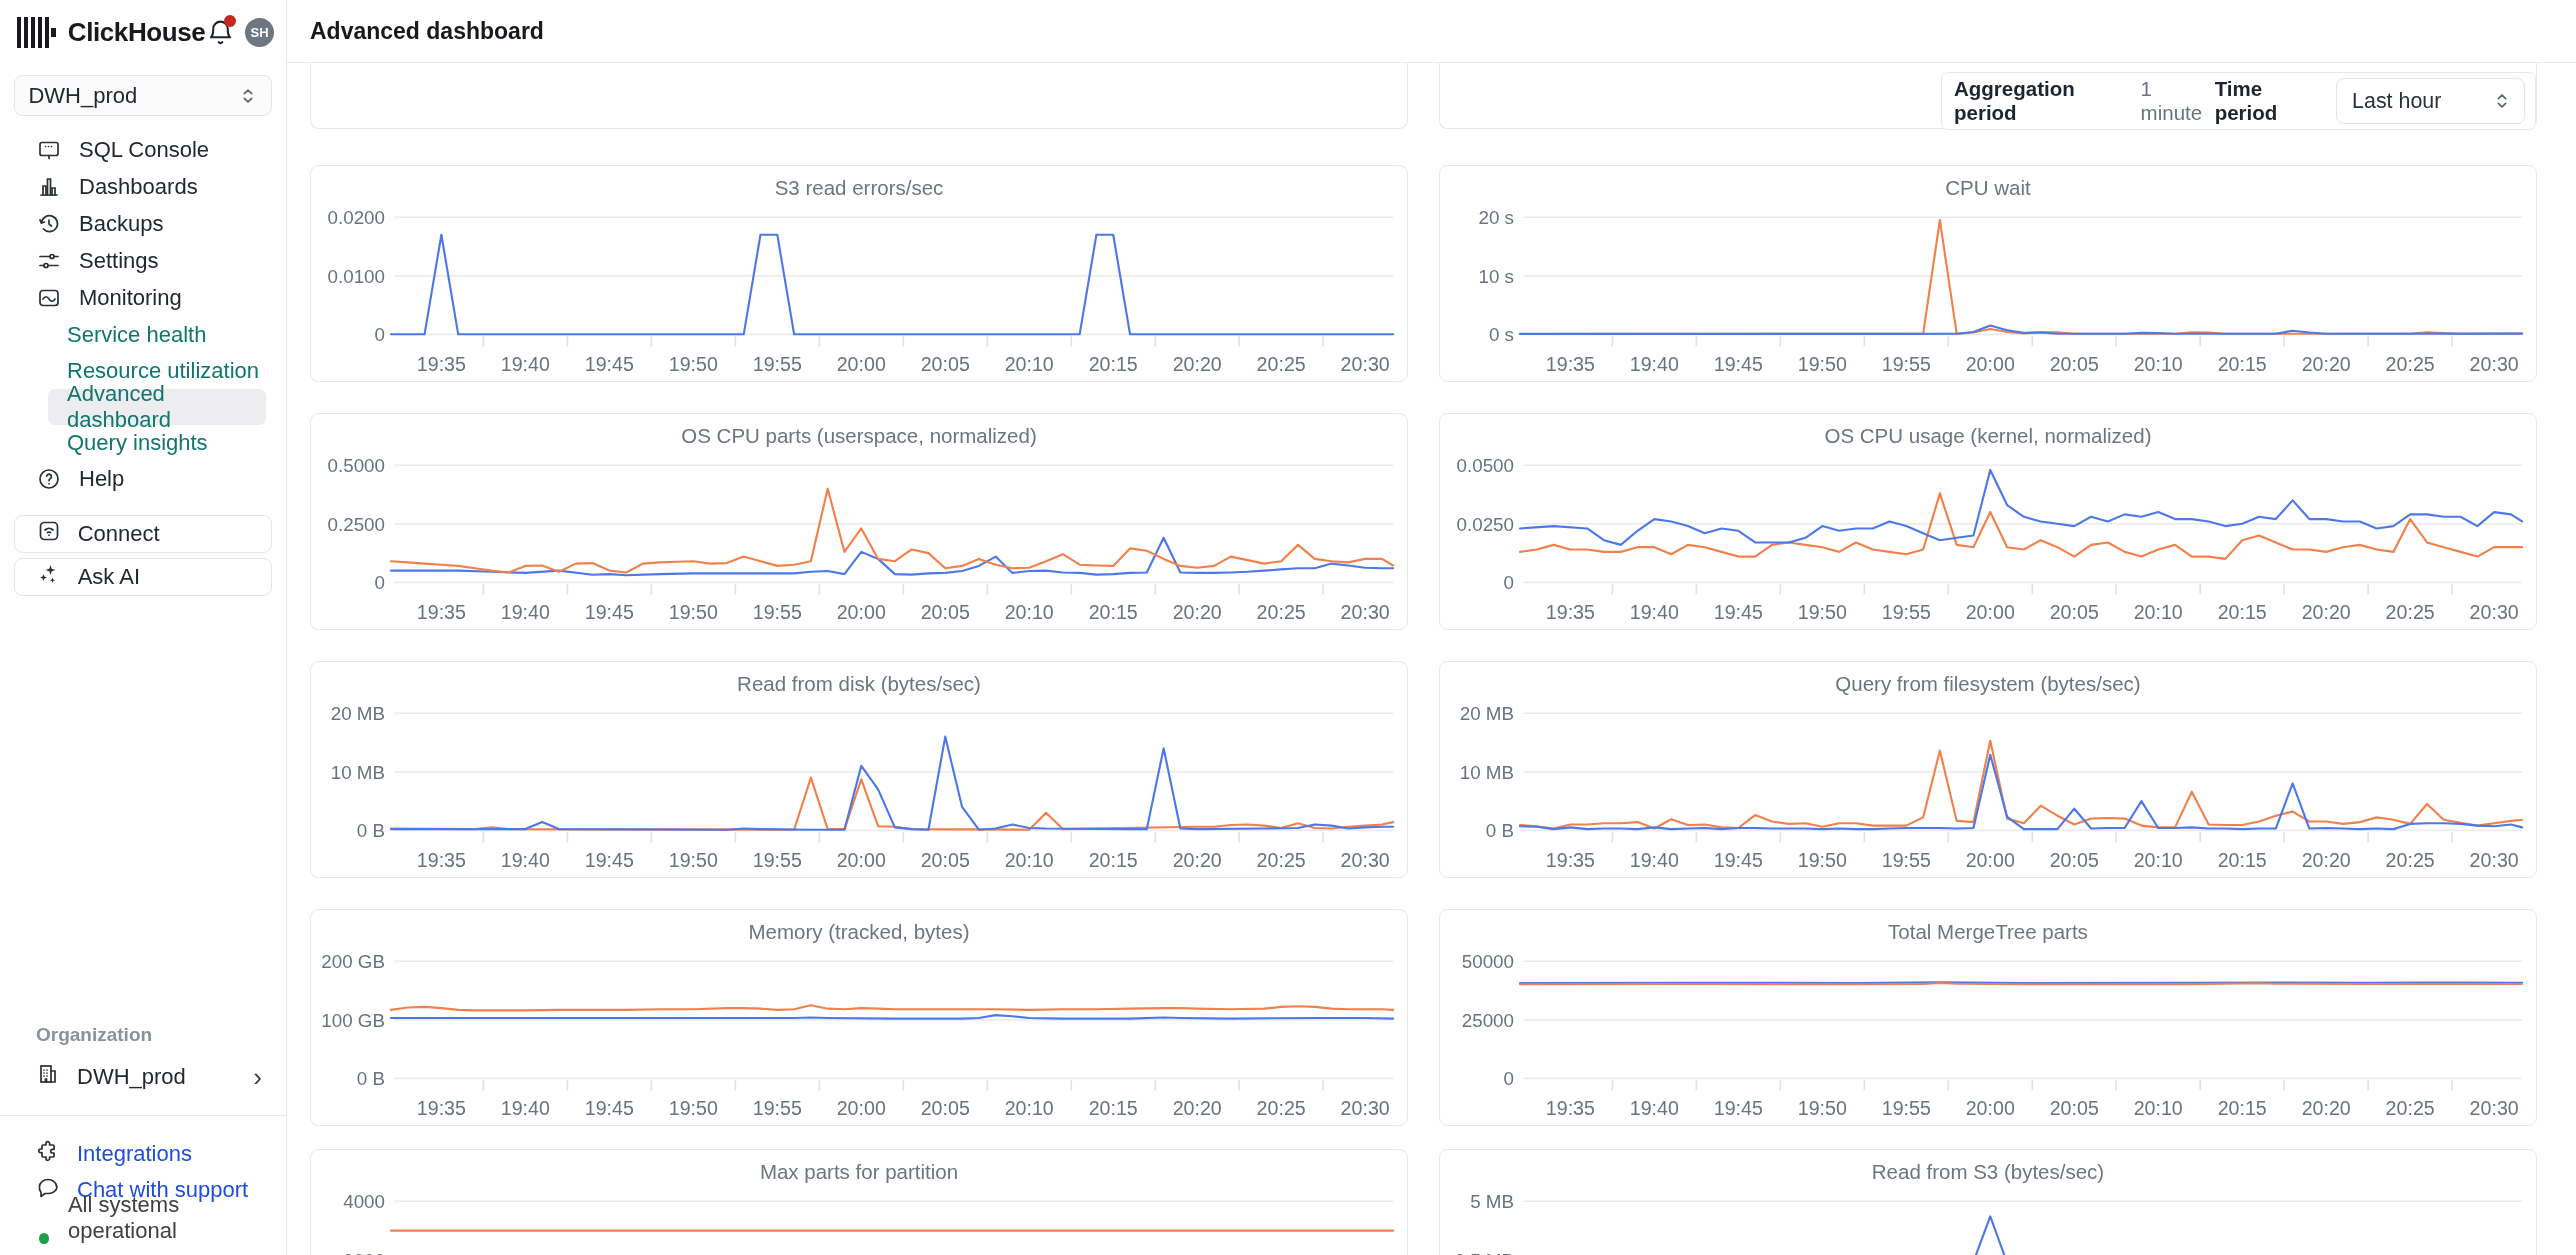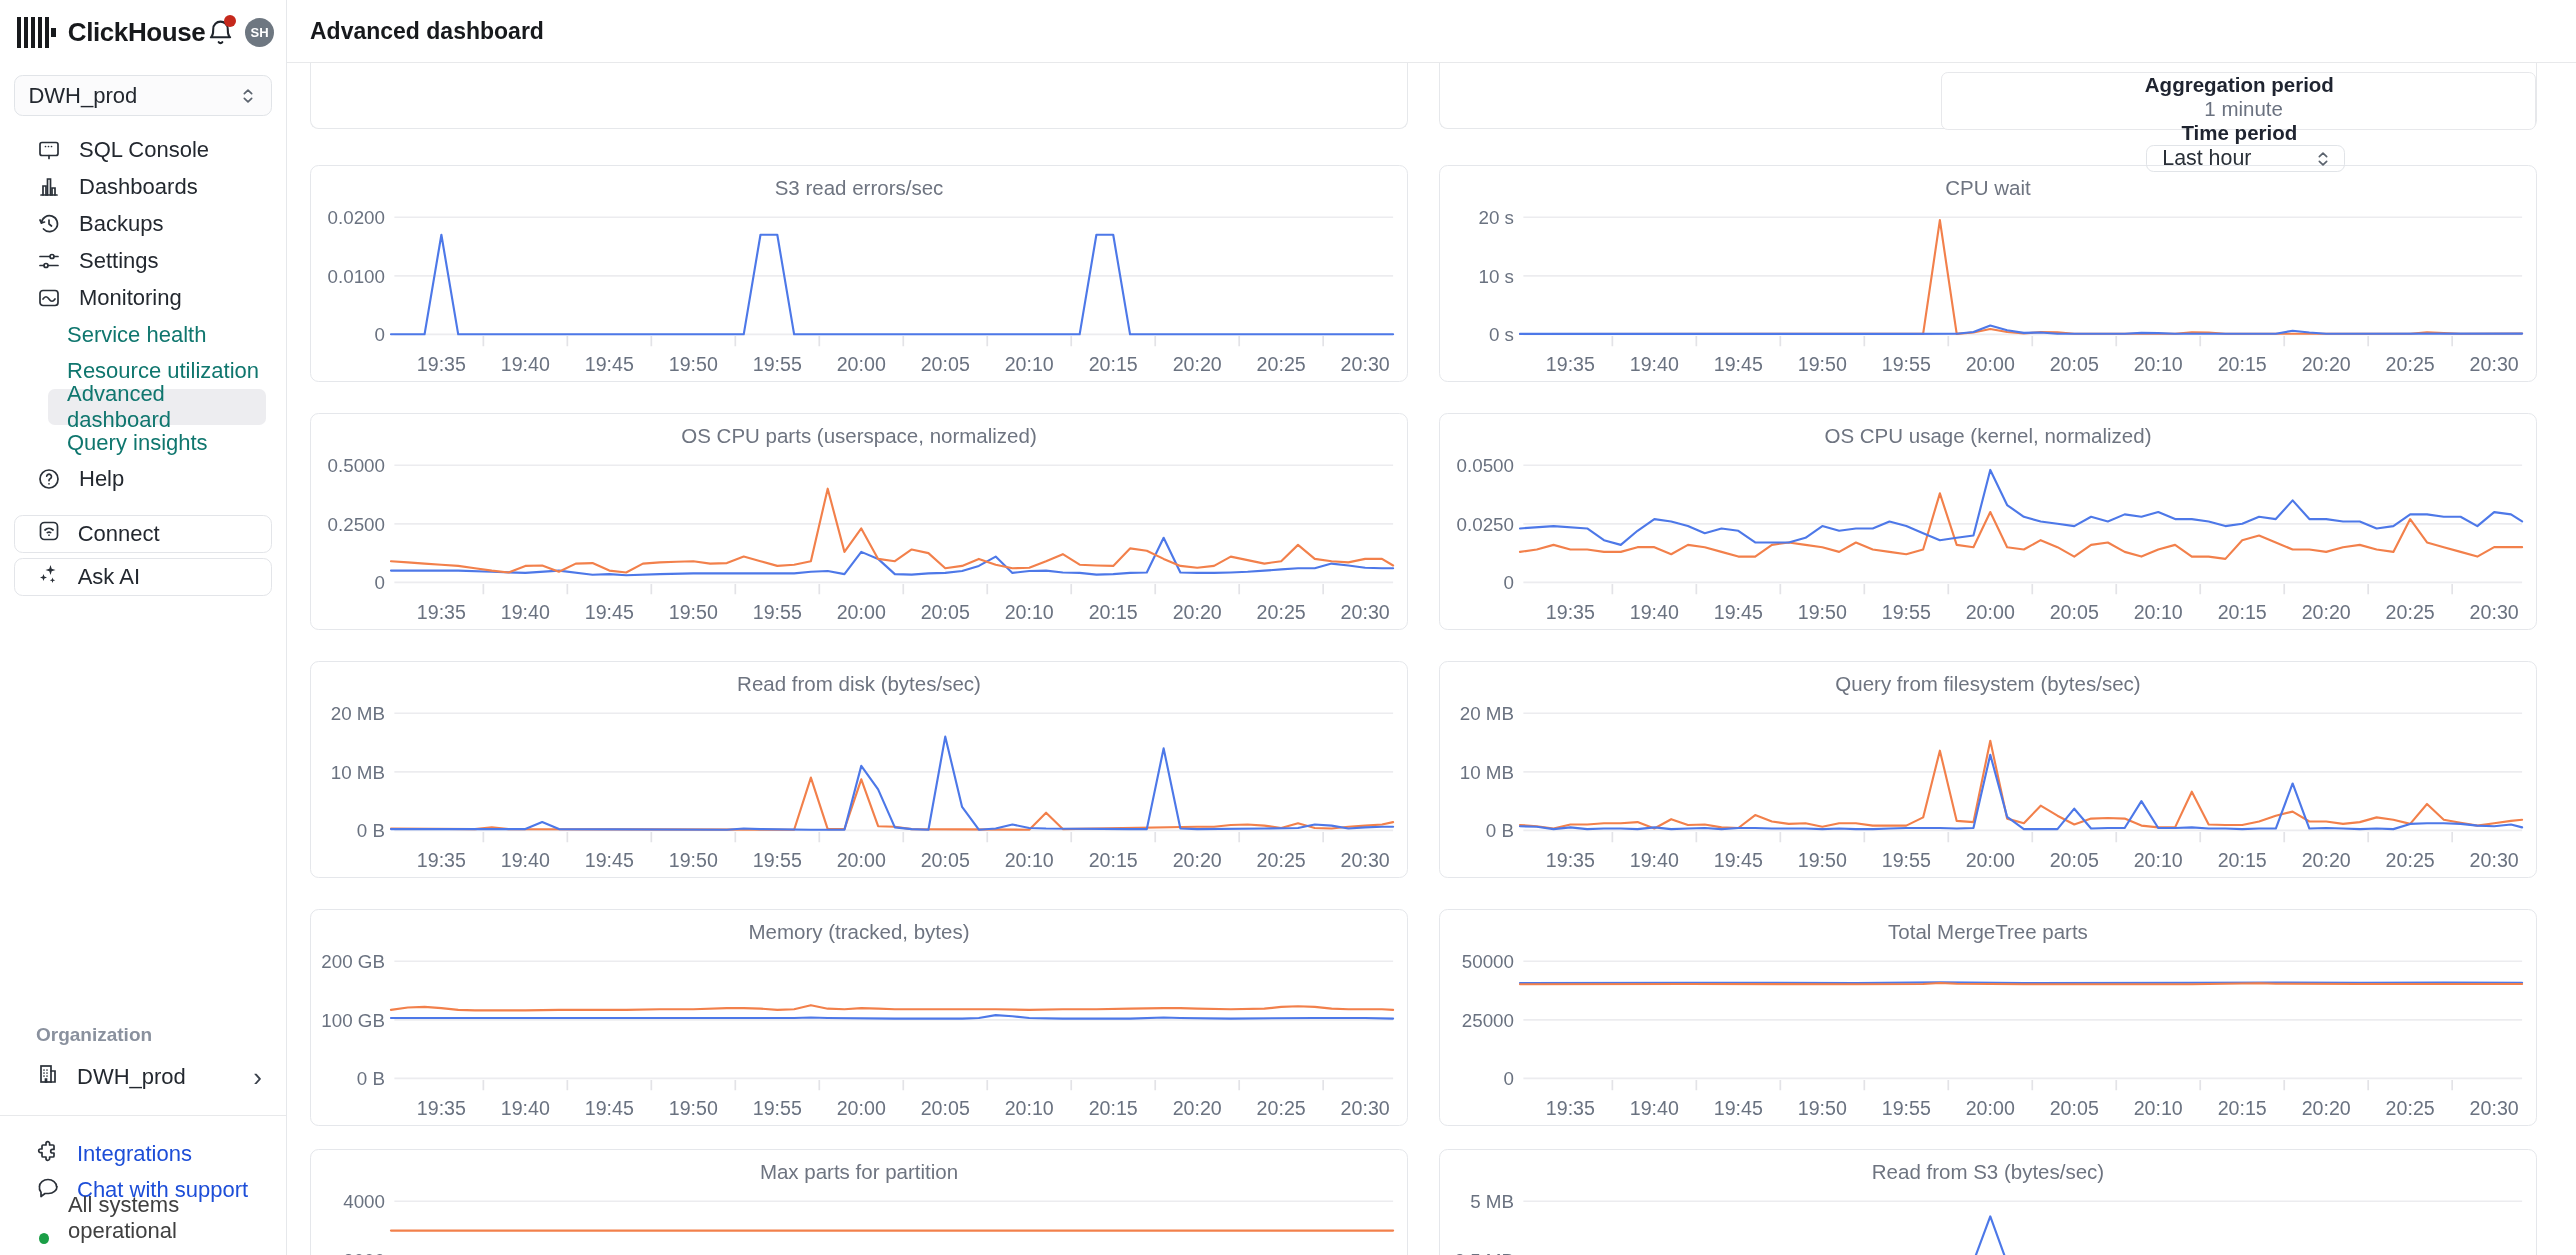--- a/index.html
+++ b/index.html
@@ -53,21 +53,21 @@
   .topbar { position:absolute; left:287px; top:0; width:2289px; height:63px; background:#fff;
     border-bottom:0.9px solid #e8e9eb; display:flex; align-items:center; padding-left:23px; }
   .page-title { font-size:23px; font-weight:700; color:#17191c; }
 
   
   .partial-card { position:absolute; top:63px; height:66px; width:1098px; background:#fff;
     border:0.9px solid #e6e8eb; border-top:none; border-radius:0 0 8.6px 8.6px; }
 
   .controls { position:absolute; left:1941px; top:72px; width:595px; height:58px; background:#fff;
     border:0.9px solid #e7e8eb; border-radius:6.8px; display:flex; align-items:center;
-    padding:0 10.3px 0 12px; z-index:5;flex-direction:column; }
+    padding:0 10.3px 0 12px; z-index:5; }
   .ctl-label { font-size:20.5px; font-weight:700; color:#1f2430; }
   .ctl-value { font-size:20.5px; color:#6b7280; margin-left:8.6px; }
   .ctl-gap { flex:1; }
   .time-select { margin-left:12px; width:199px; height:46px; border:0.9px solid #e1e4e8; border-radius:7.7px;
     display:flex; align-items:center; padding:0 10.3px 0 15.4px; font-size:21.4px; color:#2a3038; cursor:pointer; }
   .time-select .grow { flex:1; }
 
   .card { position:absolute; width:1098px; height:217px; background:#fff;
     border:0.9px solid #e5e7eb; border-radius:8.6px; }
   .card-title { position:absolute; top:10.3px; left:0; right:0; text-align:center;

